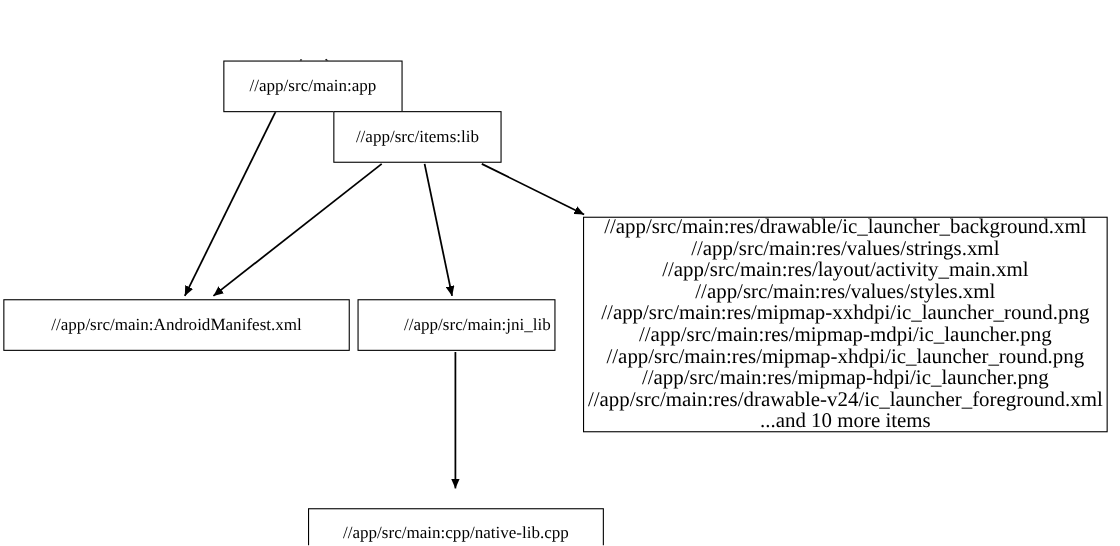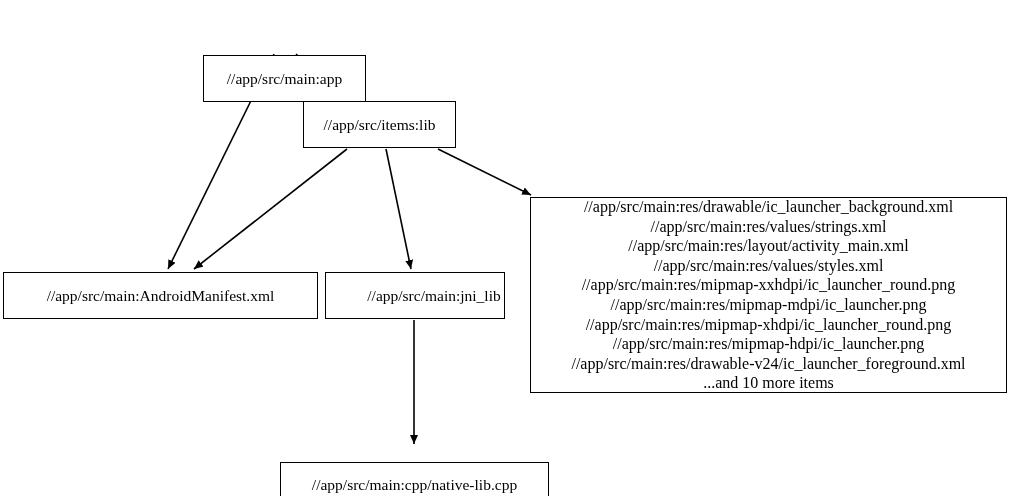--- a/index.html
+++ b/index.html
@@ -40,21 +40,21 @@
     line-height: 1.0;
     white-space: nowrap;
   }
   .graph-node .node-label {
     display: block;
     padding: 0 2px;
   }
   .graph-node.multiline {
     white-space: pre;
     line-height: 19.6px;
-    font-size: 16px;
+    font-size: 19px;
   }
   .graph-node.multiline .node-label {
     display: block;
     text-align: center;
     white-space: pre;
   }
 
   
   #node-app        { left: 203px; top: 7px;   width: 163px; height: 47px; margin-top: 48px; }
   #node-lib        { left: 303px; top: 101px; width: 153px; height: 47px; }

